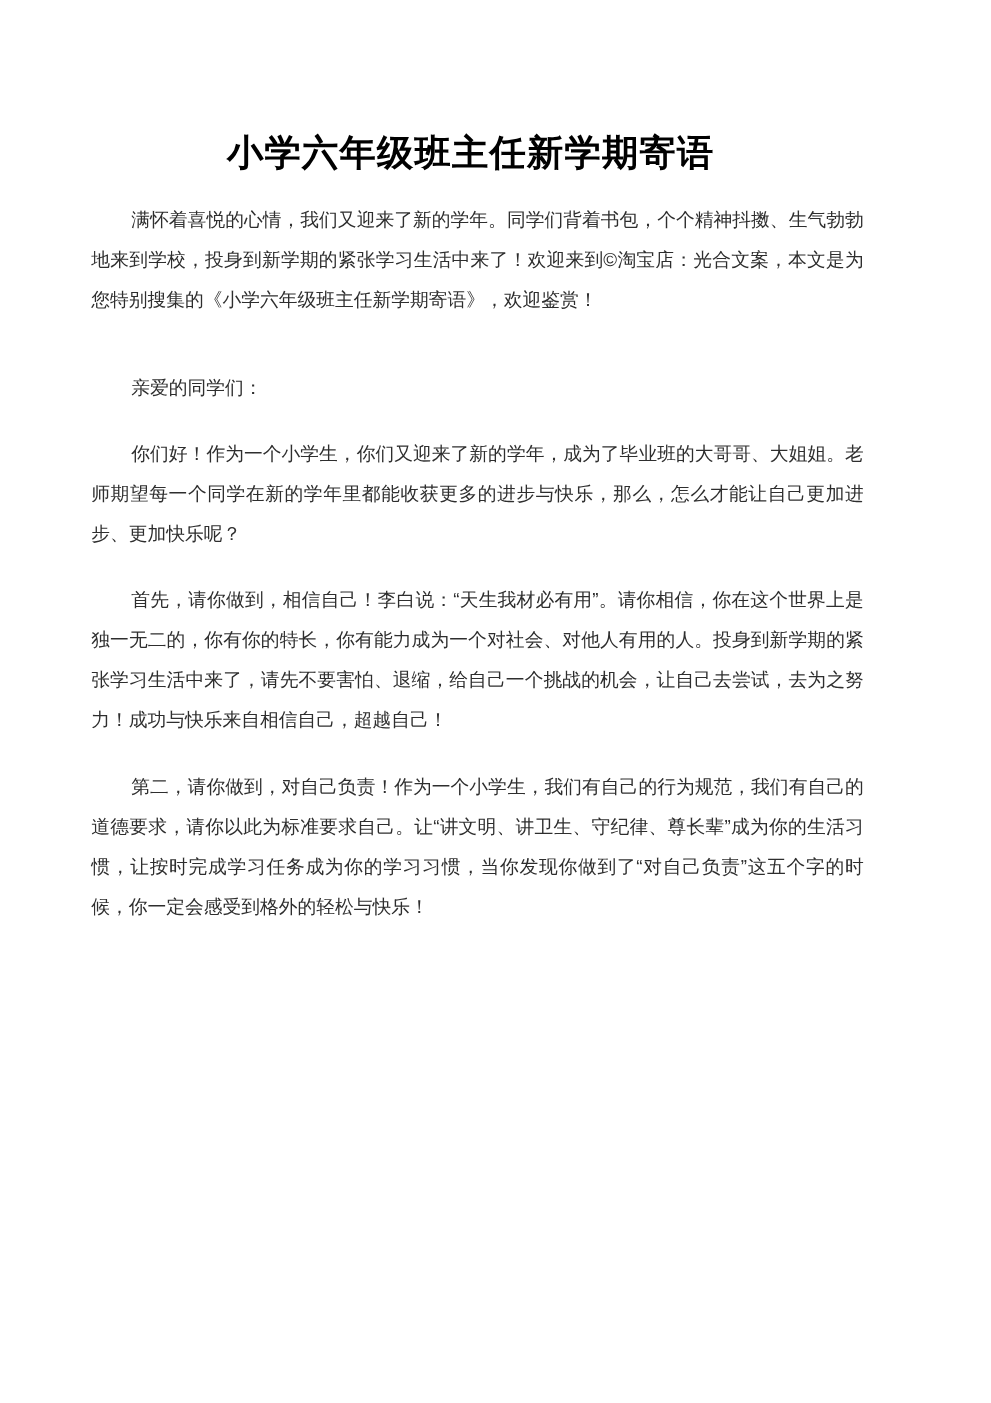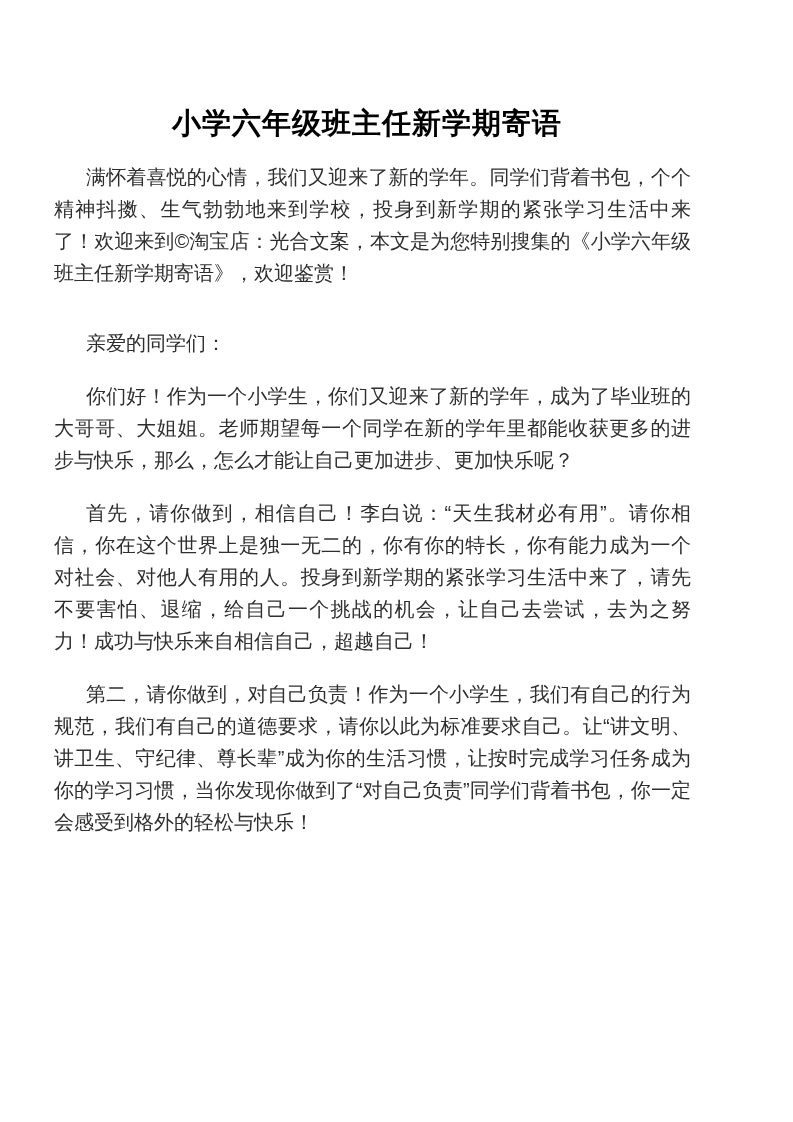--- a/index.html
+++ b/index.html
@@ -6,37 +6,37 @@
     margin: 0;
     padding: 0;
     background: #ffffff;
   }
   .page {
     position: relative;
     width: 793px;
     height: 1122px;
     box-sizing: border-box;
     background: #ffffff;
-    padding: 103px 90px 40px 54px;
+    padding: 103px 90px 40px 73px;
     overflow: hidden;
     font-family: "Liberation Sans", "DejaVu Sans", sans-serif;
     color: #2e2e2e;
   }
   .doc-title {
     font-size: 29px;
     line-height: 40px;
     font-weight: 700;
     color: #000000;
     text-align: center;
     
     margin: 0 0 18px -23px;
     letter-spacing: 1px;
   }
   .para {
-    font-size: 20px;
+    font-size: 15px;
     line-height: 32px;
     text-align: justify;
     text-justify: inter-ideograph;
     text-indent: 32px;
     margin: 0 12px 21px 0;
     word-break: break-all;
   }
   .para.gap-large {
     margin-bottom: 38px;
   }
@@ -52,16 +52,16 @@
 
   <p class="para gap-large">满怀着喜悦的心情，我们又迎来了新的学年。同学们背着书包，个个精神抖擞、生气勃勃地来到学校，投身到新学期的紧张学习生活中来了！欢迎来到©淘宝店：光合文案，本文是为您特别搜集的《小学六年级班主任新学期寄语》，欢迎鉴赏！</p>
 
 
   <p class="para">亲爱的同学们：</p>
 
   <p class="para">你们好！作为一个小学生，你们又迎来了新的学年，成为了毕业班的大哥哥、大姐姐。老师期望每一个同学在新的学年里都能收获更多的进步与快乐，那么，怎么才能让自己更加进步、更加快乐呢？</p>
 
   <p class="para">首先，请你做到，相信自己！李白说：“天生我材必有用”。请你相信，你在这个世界上是独一无二的，你有你的特长，你有能力成为一个对社会、对他人有用的人。投身到新学期的紧张学习生活中来了，请先不要害怕、退缩，给自己一个挑战的机会，让自己去尝试，去为之努力！成功与快乐来自相信自己，超越自己！</p>
 
-  <p class="para">第二，请你做到，对自己负责！作为一个小学生，我们有自己的行为规范，我们有自己的道德要求，请你以此为标准要求自己。让“讲文明、讲卫生、守纪律、尊长辈”成为你的生活习惯，让按时完成学习任务成为你的学习习惯，当你发现你做到了“对自己负责”同学们背着书包，你一定会感受到格外的轻松与快乐！</p>
+  <p class="para">第二，请你做到，对自己负责！作为一个小学生，我们有自己的行为规范，我们有自己的道德要求，请你以此为标准要求自己。让“讲文明、讲卫生、守纪律、尊长辈”成为你的生活习惯，让按时完成学习任务成为你的学习习惯，当你发现你做到了“对自己负责”这五个字的时候，你一定会感受到格外的轻松与快乐！</p>
 
 
 </div>
 
 </body></html>

